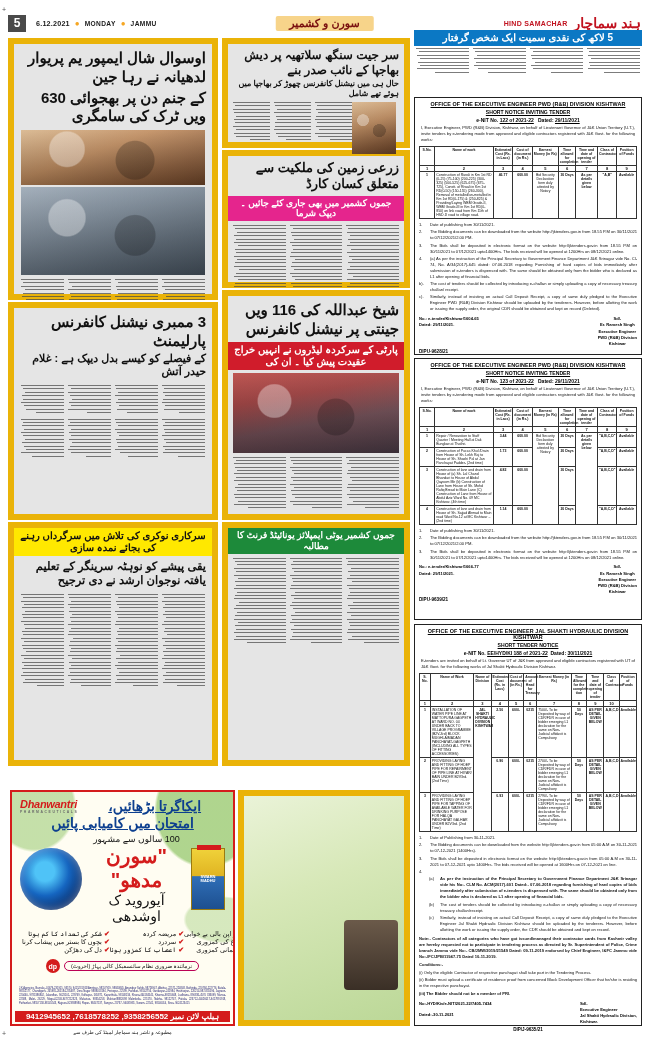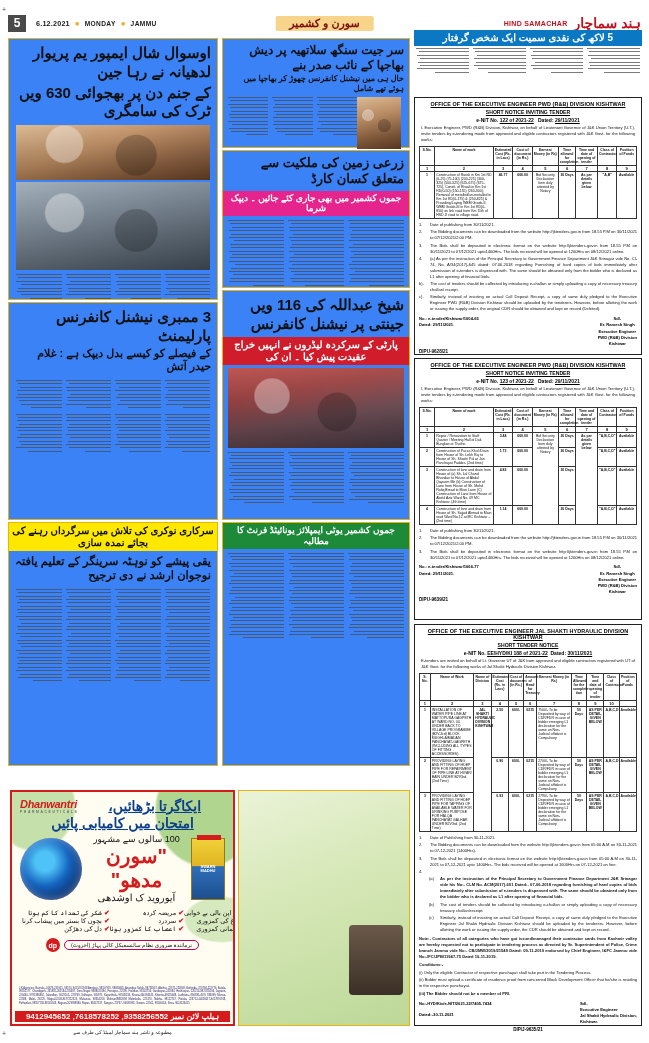--- a/index.html
+++ b/index.html
@@ -28,21 +28,21 @@
     position:absolute; left:50%; transform:translateX(-50%);
     background:#f7d48a; color:#7a1010; font-size:11px; font-weight:bold;
     padding:1px 14px; border-radius:2px; direction:rtl;
   }
   .md-right { position:absolute; right:8px; display:flex; align-items:center; gap:6px;}
   .md-eng { font-size:7px; font-weight:bold; color:#c1121f; letter-spacing:.3px;}
   .md-urdu { font-size:14px; font-weight:bold; color:#c1121f; direction:rtl;}
 
   
   .col { position:absolute; }
-  .box { border:1px solid #eab308; background:#3b82f6; }
+  .box { border:6px solid #eab308; background:#e5e5e5; }
 
   
   .hl-urdu { direction:rtl; text-align:right; font-weight:bold; color:#111; line-height:1.25;}
   .hl-big { font-size:15px; }
   .hl-mid { font-size:11px; }
   .hl-sm  { font-size:8.5px; }
 
   .band {
     direction:rtl; text-align:center; font-weight:bold; color:#fff;
     font-size:9px; padding:2px 3px; line-height:1.2;
@@ -107,21 +107,21 @@
       radial-gradient(ellipse at 88% 8%, rgba(110,180,60,.55) 0 18%, transparent 19%),
       radial-gradient(ellipse at 10% 6%, rgba(110,180,60,.40) 0 14%, transparent 15%),
       radial-gradient(ellipse at 95% 55%, rgba(120,185,70,.30) 0 12%, transparent 13%);
   }
   .adv-brand { color:#d41c1c; font-weight:bold; font-style:italic; font-size:11px; letter-spacing:-.3px;}
   .adv-brand-sub { color:#6b6b6b; font-size:3.4px; letter-spacing:1.6px; font-weight:bold;}
   .adv-h1 { direction:rtl; text-align:center; font-size:14px; font-weight:bold; color:#0d3f8f; text-decoration:underline;}
   .adv-h2 { direction:rtl; text-align:center; font-size:14px; font-weight:bold; color:#0d3f8f; text-decoration:underline;}
   .adv-100 { direction:rtl; text-align:center; font-size:9px; color:#111; }
   .adv-prod { direction:rtl; text-align:center; font-size:20px; font-weight:bold; color:#d41c1c; letter-spacing:-.5px;}
-  .adv-sub { direction:rtl; text-align:center; font-size:10px; color:#111;}
+  .adv-sub { direction:rtl; text-align:center; font-size:14px; color:#111;}
   .adv-brain {
     width:62px; height:62px; border-radius:50%;
     background: radial-gradient(circle at 40% 38%, #4fc3f7 0 18%, #1565c0 45%, #0a2e6b 75%, #061b3d 100%);
     box-shadow: inset 0 0 8px rgba(255,255,255,.45);
   }
   .adv-bottle {
     width:34px; height:62px; background:linear-gradient(180deg,#f0d23a 0%, #e0b422 45%, #2f6fb8 46%, #1d4f8f 100%);
     border:1px solid #9a7a10; position:relative;
   }
   .adv-bottle .cap{ position:absolute; left:5px; top:-4px; width:24px; height:5px; background:#d41c1c;}

